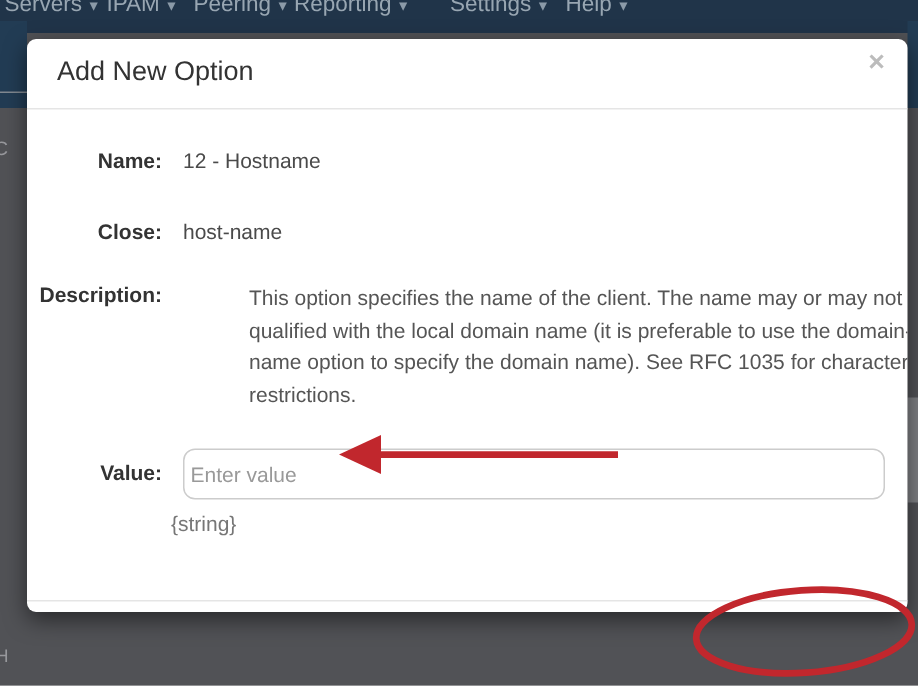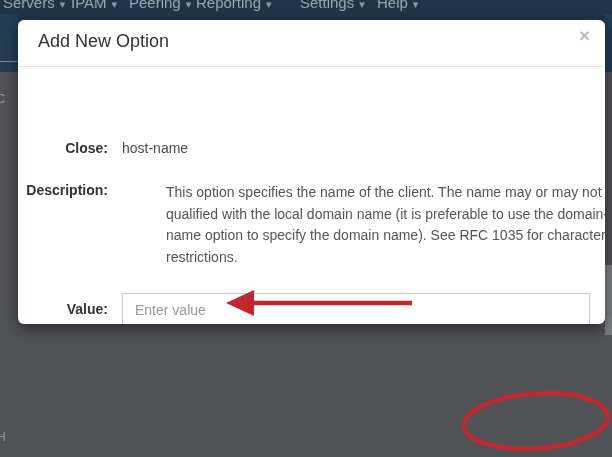--- a/index.html
+++ b/index.html
@@ -29,21 +29,21 @@
   .frag-c { left: -4px; top: 91px; }
   .frag-h { left: -3px; top: 430px; font-size: 12px; }
   .scroll-thumb {
     position: absolute; left: 605px; top: 265px; width: 7px; height: 70px;
     background: #7e7f83;
   }
   .right-navy { position: absolute; left: 605px; top: 14px; width: 7px; height: 58px; background: #223c54; }
 
   
   .modal {
-    position: absolute; left: 18px; top: 20px; width: 587px; height: 304px;
+    position: absolute; left: 18px; top: 26px; width: 587px; height: 382px;
     background: #ffffff; border-radius: 6px;
     box-shadow: 0 5px 15px rgba(0,0,0,.5);
     overflow: hidden;
   }
   .modal-header {
     position: absolute; left: 0; top: 0; right: 0; height: 47px;
     border-bottom: 1px solid #e5e5e5;
   }
   .modal-title {
     position: absolute; left: 20px; top: 11px;
@@ -65,22 +65,22 @@
     font-size: 14px; color: #4a4a4a;
   }
   .lbl-name, .val-name { top: 73px; }
   .lbl-option, .val-option { top: 120px; }
   .lbl-desc, .val-desc { top: 162px; }
   .val-desc { width: 472px; line-height: 21.5px; color: #555555; margin-left: 44px; }
   .lbl-value { top: 281px; }
 
   .value-input {
     position: absolute; left: 104px; top: 273px; width: 468px; height: 34px;
-    border: 1px solid #cccccc; border-radius: 0;
-    padding: 6px 12px; font-size: 14px; color: #737373;
+    border: 1px solid #cccccc; border-radius: 8px;
+    padding: 6px 4px; font-size: 14px; color: #737373;
     font-family: "Liberation Sans", sans-serif;
     outline: none;
   }
   .value-input::placeholder { color: #999999; opacity: 1; }
   .help-text {
     position: absolute; left: 96px; top: 315px;
     font-size: 14px; color: #767676;
   }
 
   .modal-footer-line {
@@ -118,20 +118,22 @@
 <span class="frag frag-c">C</span>
 <span class="frag frag-h">H</span>
 <div class="scroll-thumb"></div>
 
 <div class="modal">
   <div class="modal-header">
     <div class="modal-title">Add New Option</div>
     <button class="modal-close">×</button>
   </div>
 
+  <div class="field-label lbl-name">Name:</div>
+  <div class="field-value val-name">12 - Hostname</div>
 
   <div class="field-label lbl-option">Close:</div>
   <div class="field-value val-option">host-name</div>
 
   <div class="field-label lbl-desc">Description:</div>
   <div class="field-value val-desc">This option specifies the name of the client. The name may or may not be qualified with the local domain name (it is preferable to use the domain-name option to specify the domain name). See RFC 1035 for character set restrictions.</div>
 
   <div class="field-label lbl-value">Value:</div>
   <input class="value-input" type="text" placeholder="Enter value" style="">
   <div class="help-text">{string}</div>

